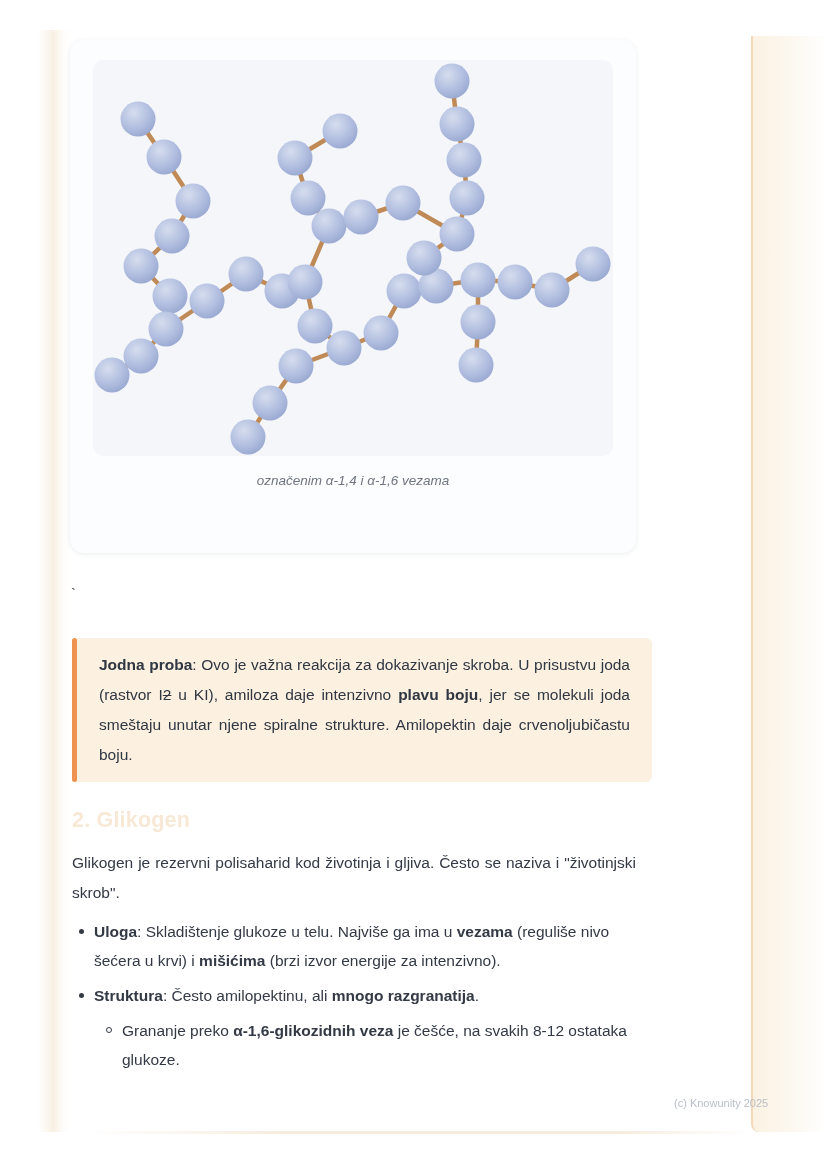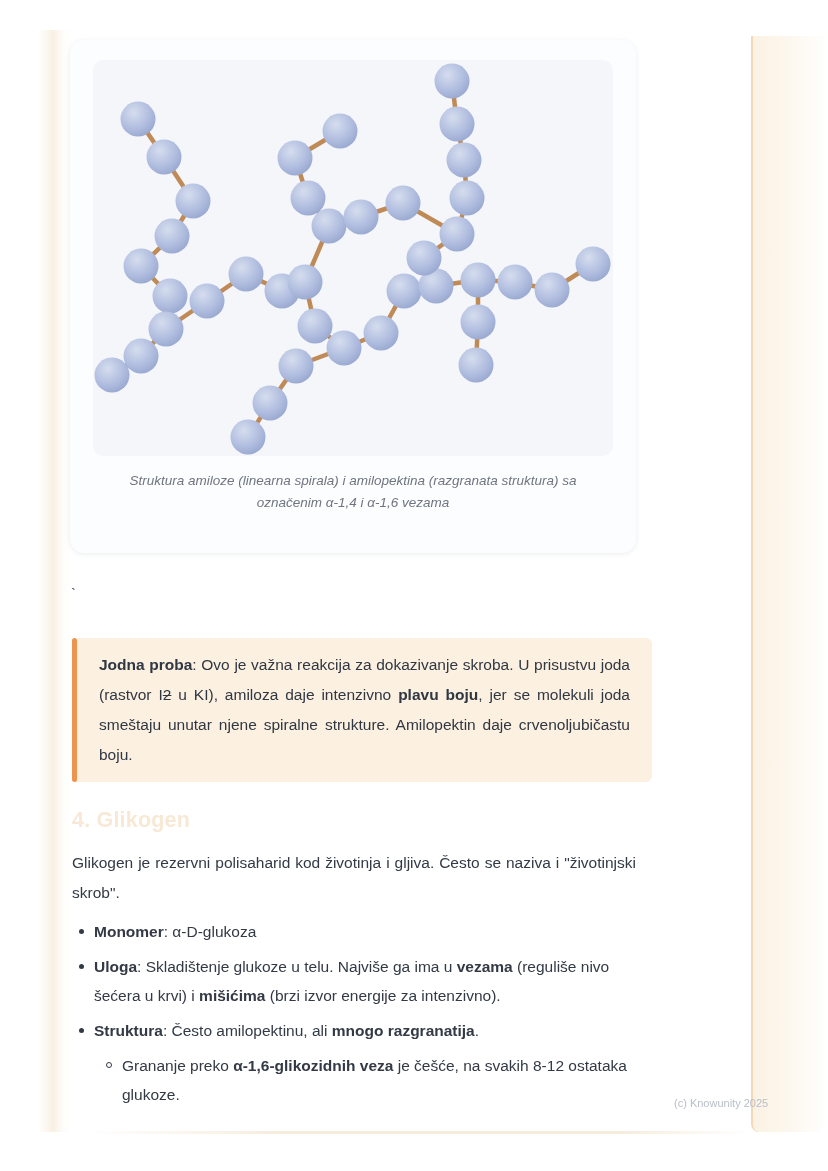--- a/index.html
+++ b/index.html
@@ -180,36 +180,34 @@
           <circle cx="500" cy="204" r="17.5" fill="url(#nodeGrad)"></circle>
           <circle cx="385" cy="262" r="17.5" fill="url(#nodeGrad)"></circle>
           <circle cx="383" cy="305" r="17.5" fill="url(#nodeGrad)"></circle>
           <circle cx="203" cy="306" r="17.5" fill="url(#nodeGrad)"></circle>
           <circle cx="177" cy="343" r="17.5" fill="url(#nodeGrad)"></circle>
           <circle cx="155" cy="377" r="17.5" fill="url(#nodeGrad)"></circle>
         </g>
     </svg>
   </div>
   <div class="figure-caption">
-    <div>Struktura amiloze (linearna spirala) i amilopektina (razgranata struktura) sa</div>
     <div>označenim α-1,4 i α-1,6 vezama</div>
   </div>
 </div>
 
 <div class="stray-backtick">`</div>
 
 <div class="callout">
   <div class="callout-bar"></div>
   <div class="callout-text"><span style="font-weight: 700;">Jodna proba</span><span>: Ovo je važna reakcija za dokazivanje skroba. U prisustvu joda (rastvor I</span><span style="text-decoration: line-through;">2</span><span> u KI), amiloza daje intenzivno </span><span style="font-weight: 700;">plavu boju</span><span>, jer se molekuli joda smeštaju unutar njene spiralne strukture. Amilopektin daje crvenoljubičastu boju.</span></div>
 </div>
 
-<div class="section-heading">4. Glikogen</div>
+<div class="section-heading">2. Glikogen</div>
 
 <div class="intro">Glikogen je rezervni polisaharid kod životinja i gljiva. Često se naziva i "životinjski skrob".</div>
 
 <div class="bullets" id="bullet-list">
-    <div class="bullet-row "><span class="marker"></span><span style="font-weight: 700;">Monomer</span><span>: α-D-glukoza</span></div>
     <div class="bullet-row "><span class="marker"></span><span style="font-weight: 700;">Uloga</span><span>: Skladištenje glukoze u telu. Najviše ga ima u </span><span style="font-weight: 700;">vezama</span><span> (reguliše nivo šećera u krvi) i </span><span style="font-weight: 700;">mišićima</span><span> (brzi izvor energije za intenzivno).</span></div>
     <div class="bullet-row "><span class="marker"></span><span style="font-weight: 700;">Struktura</span><span>: Često amilopektinu, ali </span><span style="font-weight: 700;">mnogo razgranatija</span><span>.</span></div>
     <div class="bullet-row sub-row"><span class="marker"></span><span>Grananje preko </span><span style="font-weight: 700; text-align: center;">α-1,6-glikozidnih veza</span><span> je češće, na svakih 8-12 ostataka glukoze.</span></div>
   </div>
 
 <div class="footer-credit">(c) Knowunity 2025</div>
 
 </body></html>

